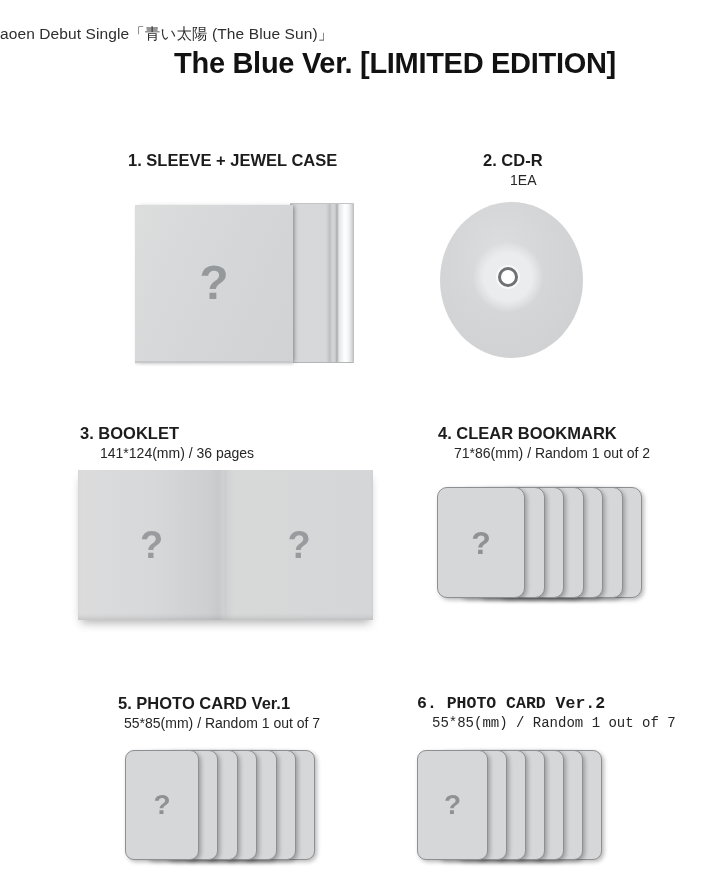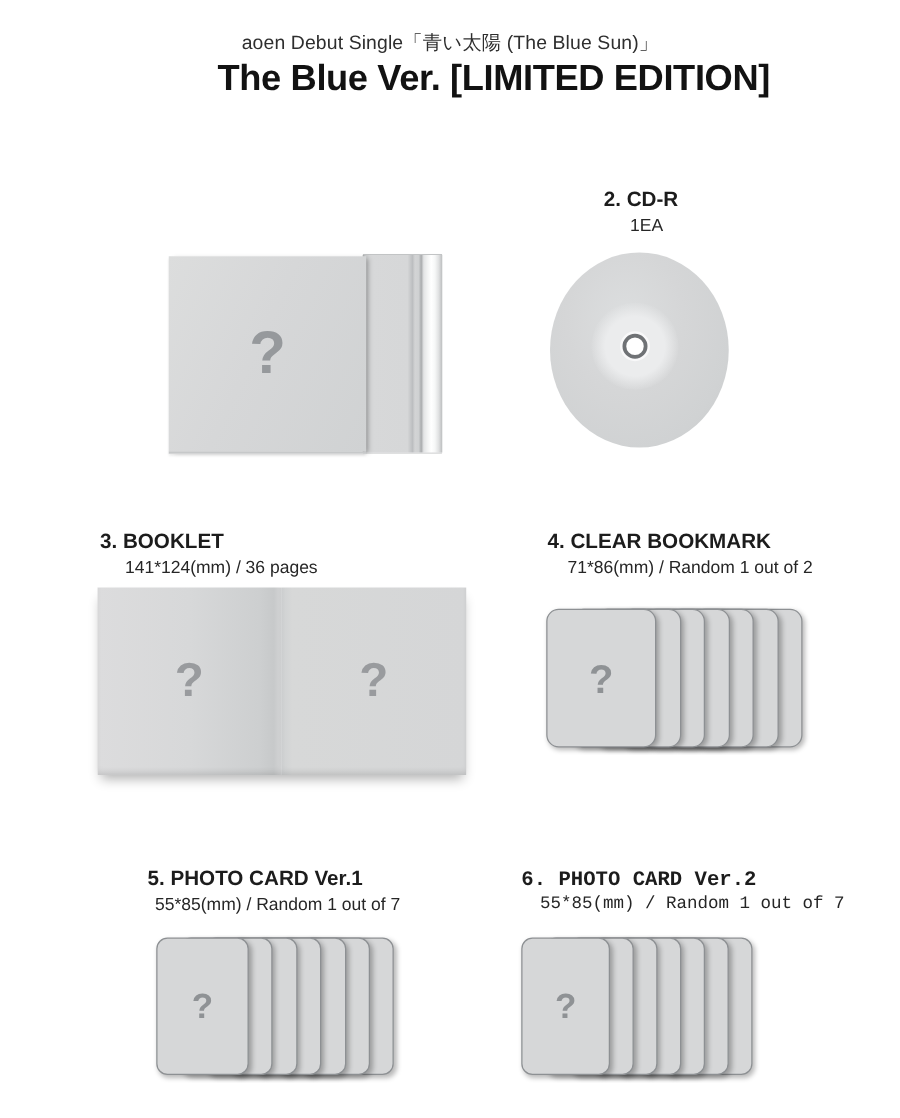--- a/index.html
+++ b/index.html
@@ -5,32 +5,32 @@
   * { margin:0; padding:0; box-sizing:border-box; }
   html,body { background:#ffffff; }
   .canvas {
     position:relative; width:720px; height:894px; margin:0 auto;
     background:#ffffff; overflow:hidden;
     font-family:"Liberation Sans", sans-serif; color:#1a1a1a;
   }
   
   .hdr-sub {
     position:absolute; top:24px; left:0; width:720px;
-    text-align:center; font-size:15.5px; color:#2e2e2e; letter-spacing:0.1px;
+    text-align:left; font-size:15.5px; color:#2e2e2e; letter-spacing:0.1px;
   }
   .hdr-title {
     position:absolute; top:47px; left:0; width:720px;
     text-align:center; font-size:29px; font-weight:bold; color:#121212; letter-spacing:-0.3px;margin-left:35px;
   }
   
   .item { position:absolute; }
   .item .label { font-size:16.5px; line-height:19px; font-weight:bold; color:#1c1c1c; }
   .item .spec  { font-size:14px; line-height:17px; color:#262626; margin-top:2px; }
   .item-1 { left:128px; top:151px; } .item-1 .spec { margin-left:21px; }
-  .item-2 { left:483px; top:151px; } .item-2 .spec { margin-left:21px; }
+  .item-2 { left:483px; top:151px; } .item-2 .spec { margin-left:21px;text-align:center; }
   .item-3 { left:80px;  top:424px; } .item-3 .spec { margin-left:20px;text-align:right; }
   .item-4 { left:438px; top:424px; } .item-4 .spec { margin-left:16px; }
   .item-5 { left:118px; top:694px; } .item-5 .spec { margin-left:6px; }
   .item-6 { left:417px; top:694px;font-family:Liberation Mono, monospace; } .item-6 .spec { margin-left:15px; }
   
   .qmark {
     font-weight:bold; color:#96999c; line-height:1;
     display:flex; align-items:center; justify-content:center;
     width:100%; height:100%;
   }
@@ -102,20 +102,21 @@
 </style>
 </head>
 <body>
 
 <div class="canvas">
 
   <div class="hdr-sub">aoen Debut Single「青い太陽 (The Blue Sun)」</div>
   <div class="hdr-title">The Blue Ver. [LIMITED EDITION]</div>
 
   <div class="item item-1">
+    <div class="label">1. SLEEVE + JEWEL CASE</div>
   </div>
   <div class="item item-2">
     <div class="label">2. CD-R</div>
     <div class="spec">1EA</div>
   </div>
   <div class="item item-3">
     <div class="label">3. BOOKLET</div>
     <div class="spec">141*124(mm) / 36 pages</div>
   </div>
   <div class="item item-4">

